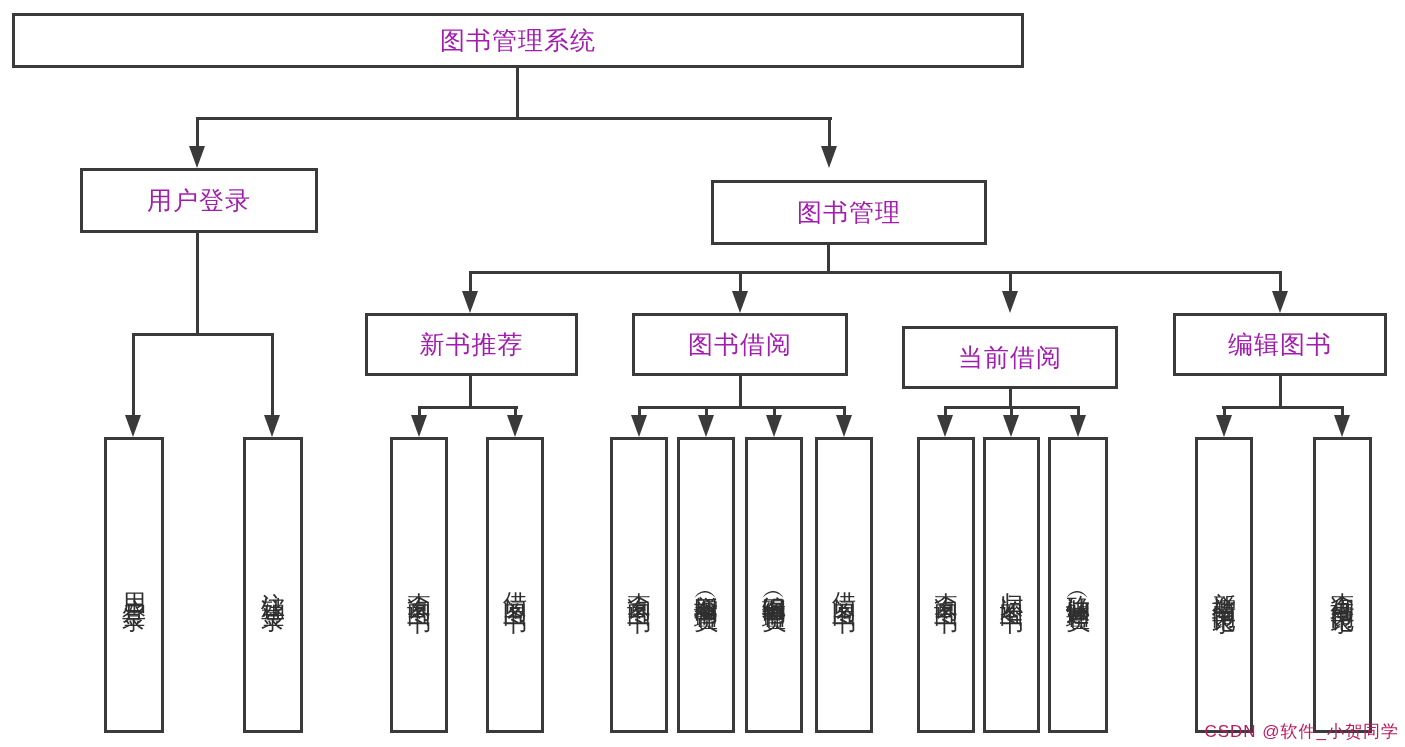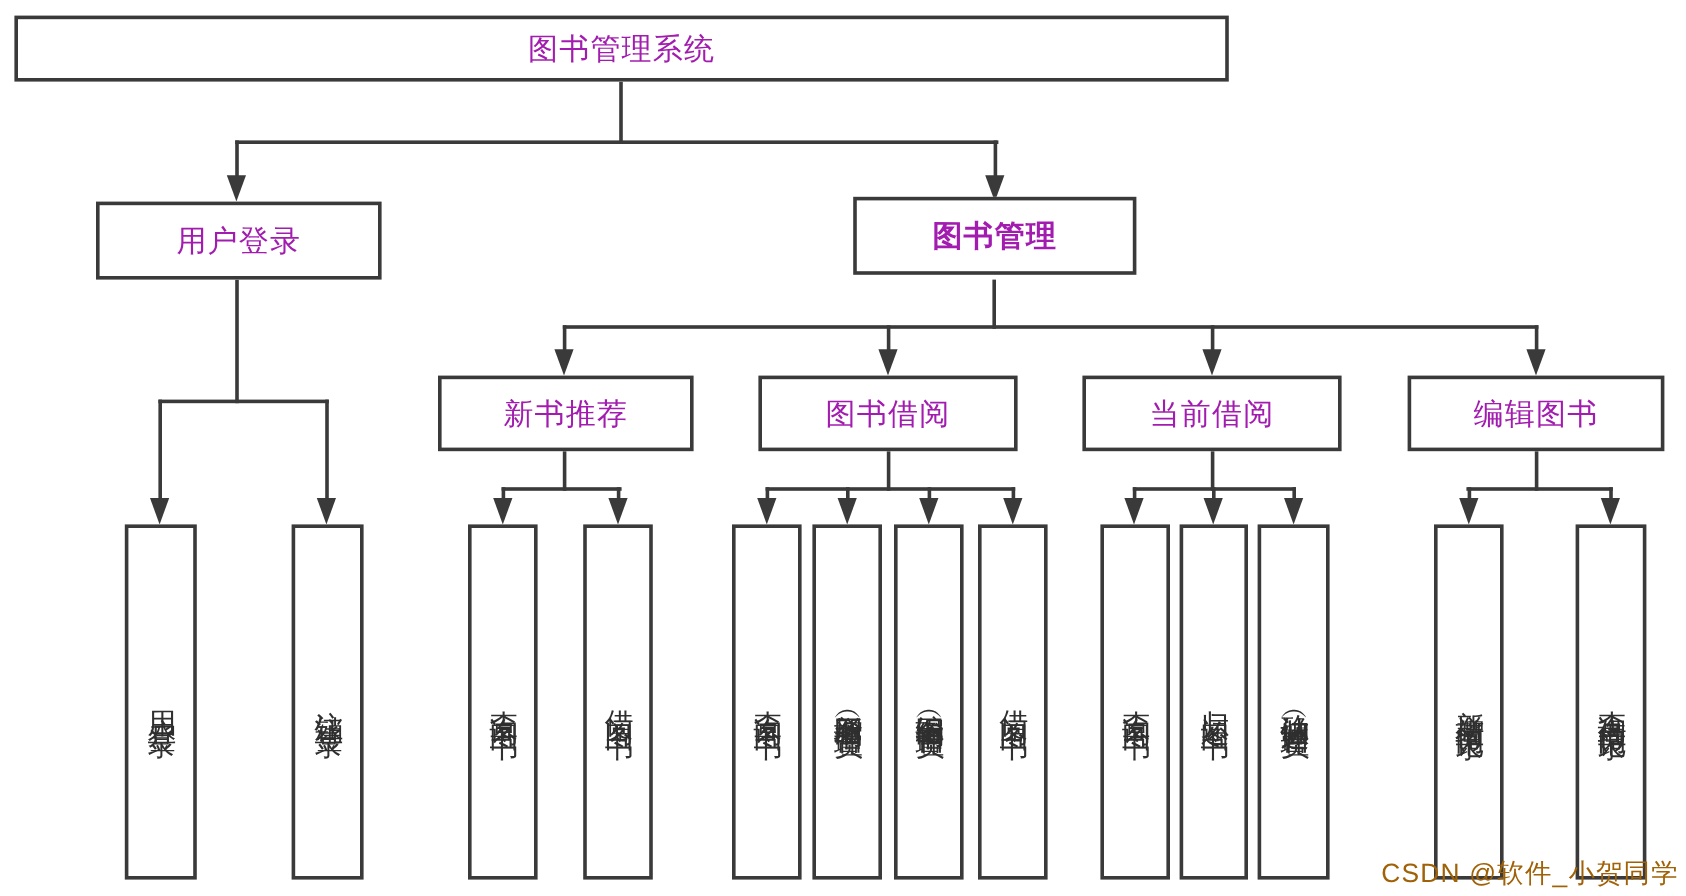--- a/index.html
+++ b/index.html
@@ -43,22 +43,22 @@
   .hline{position:absolute;height:3px;background:#3a3a3a;z-index:1;}
   .ahead{
     position:absolute;width:0;height:0;z-index:1;
     border-left:8px solid transparent;
     border-right:8px solid transparent;
     border-top:22px solid #3a3a3a;
   }
   .watermark{
     position:absolute;
     right:6px;bottom:4px;
-    font-size:22px;
-    color:#a16207;
+    font-size:17px;
+    color:#be185d;
     z-index:3;
     letter-spacing:1px;
   }
 </style>
 </head>
 <body>
 
 <div class="stage">
 
   <div class="box" style="left:12px;top:13px;width:1012px;height:55px;">
@@ -68,21 +68,21 @@
   <div class="vline" style="left:516px;top:68px;height:52px;"></div>
   <div class="hline" style="left:196px;top:117px;width:636px;"></div>
   <div class="vline" style="left:196px;top:117px;height:30px;"></div>
   <div class="ahead" style="left:189px;top:146px;"></div>
   <div class="vline" style="left:828px;top:117px;height:30px;"></div>
   <div class="ahead" style="left:821px;top:146px;"></div>
 
   <div class="box" style="left:80px;top:168px;width:238px;height:65px;">
     <span>用户登录</span>
   </div>
-  <div class="box" style="left:711px;top:164px;width:236px;height:65px;font-weight:bold;">
+  <div class="box" style="left:711px;top:180px;width:276px;height:65px;">
     <span>图书管理</span>
   </div>
 
   <div class="vline" style="left:196px;top:233px;height:103px;"></div>
   <div class="hline" style="left:132px;top:333px;width:142px;"></div>
   <div class="vline" style="left:132px;top:333px;height:84px;"></div>
   <div class="ahead" style="left:125px;top:415px;"></div>
   <div class="vline" style="left:271px;top:333px;height:84px;"></div>
   <div class="ahead" style="left:264px;top:415px;"></div>
 
@@ -96,21 +96,21 @@
   <div class="ahead" style="left:1002px;top:291px;"></div>
   <div class="vline" style="left:1279px;top:271px;height:22px;"></div>
   <div class="ahead" style="left:1272px;top:291px;"></div>
 
   <div class="box" style="left:365px;top:313px;width:213px;height:63px;">
     <span>新书推荐</span>
   </div>
   <div class="box" style="left:632px;top:313px;width:216px;height:63px;">
     <span>图书借阅</span>
   </div>
-  <div class="box" style="left:902px;top:313px;width:216px;height:63px;">
+  <div class="box" style="left:902px;top:326px;width:216px;height:63px;">
     <span>当前借阅</span>
   </div>
   <div class="box" style="left:1173px;top:313px;width:214px;height:63px;">
     <span>编辑图书</span>
   </div>
 
   <div class="vline" style="left:469px;top:376px;height:33px;"></div>
   <div class="hline" style="left:418px;top:406px;width:100px;"></div>
   <div class="vline" style="left:418px;top:406px;height:11px;"></div>
   <div class="ahead" style="left:411px;top:415px;"></div>

